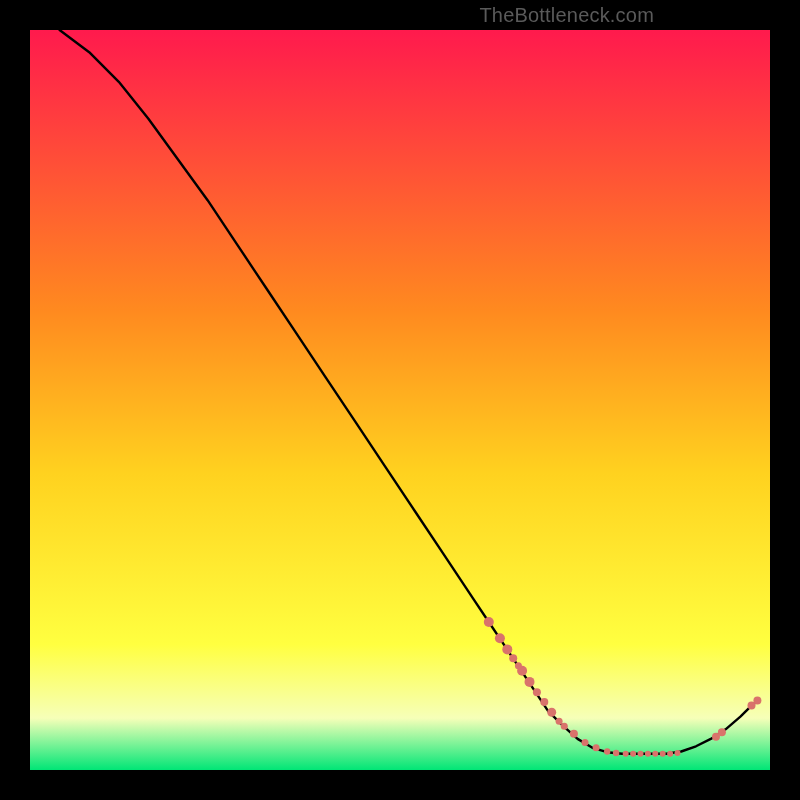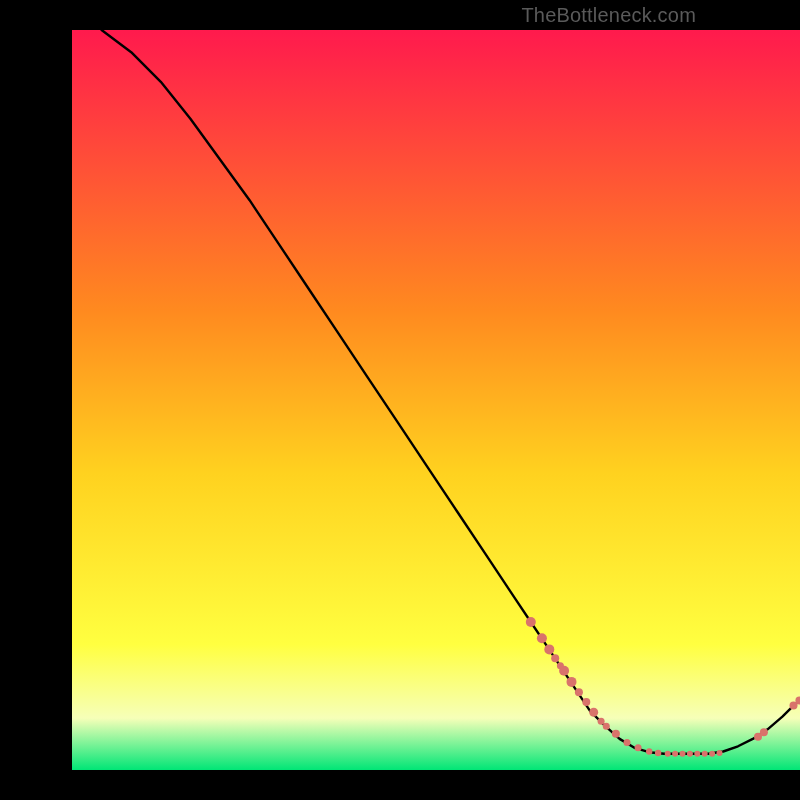--- a/index.html
+++ b/index.html
@@ -9,21 +9,20 @@
     height: 800px;
     background: #000000;
     font-family: Arial, Helvetica, sans-serif;
     overflow: hidden;
   }
   .frame {
     position: relative;
     width: 664px;
     height: 800px;
     background: #000000;
-    margin-left: 42px;
   }
   .watermark {
     position: absolute;
     top: 4px;
     right: 10px;
     color: #5a5a5a;
     font-size: 20px;
     font-weight: 400;
     letter-spacing: 0.2px;
     font-family: Arial, Helvetica, sans-serif;

